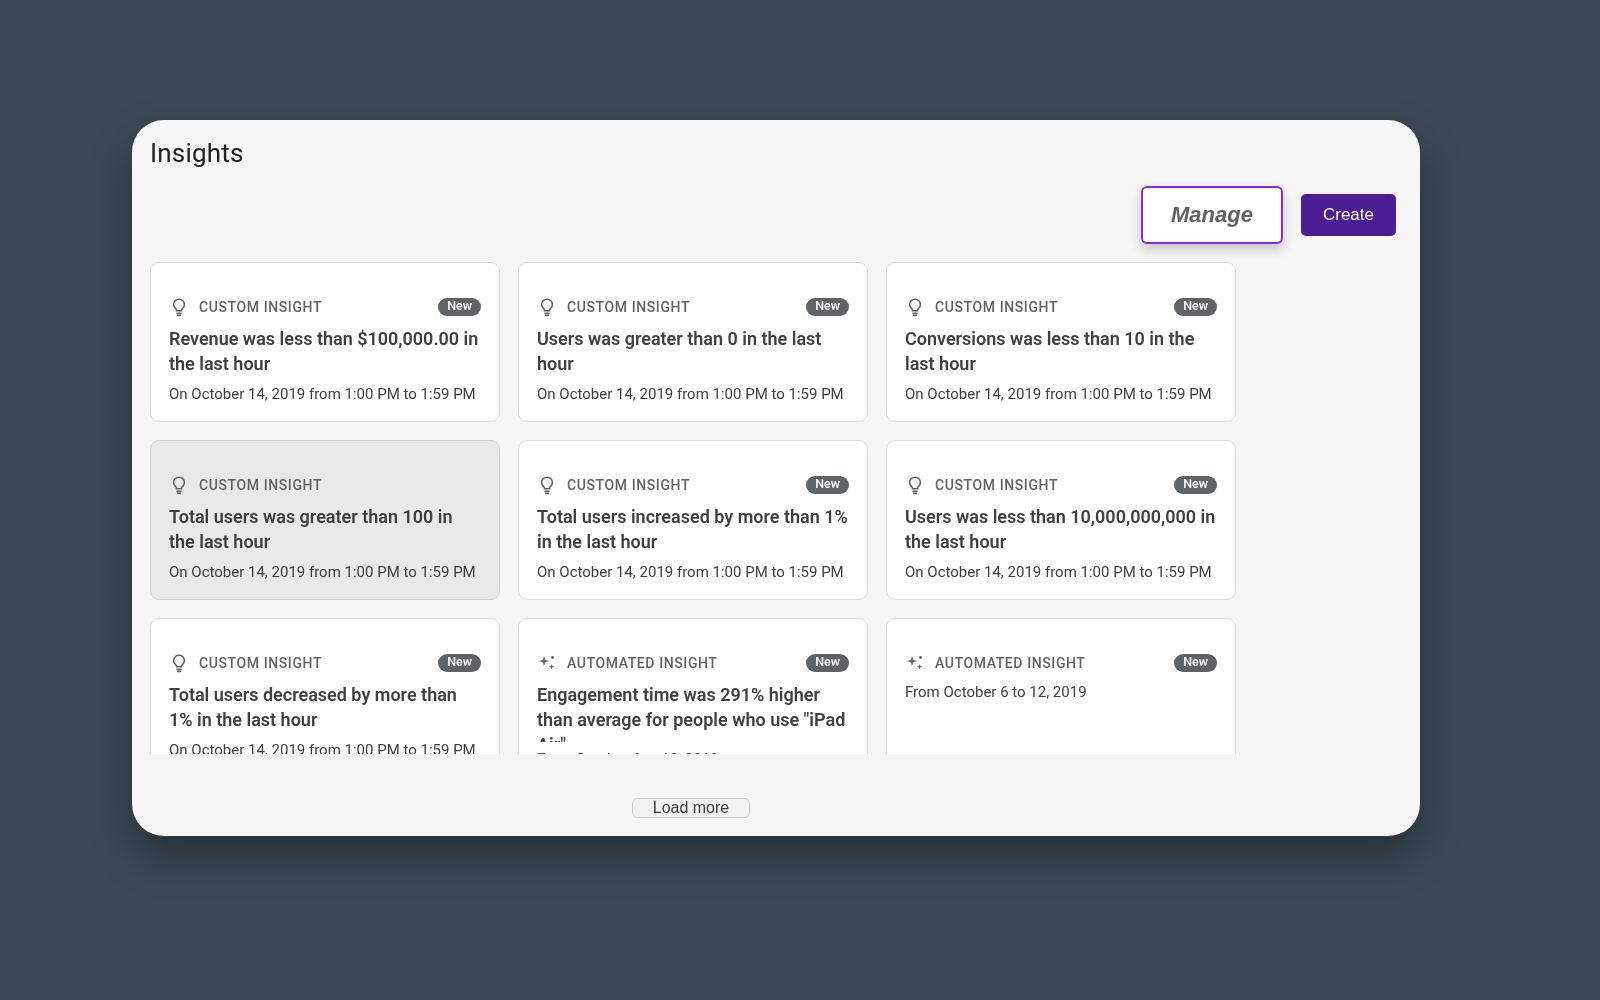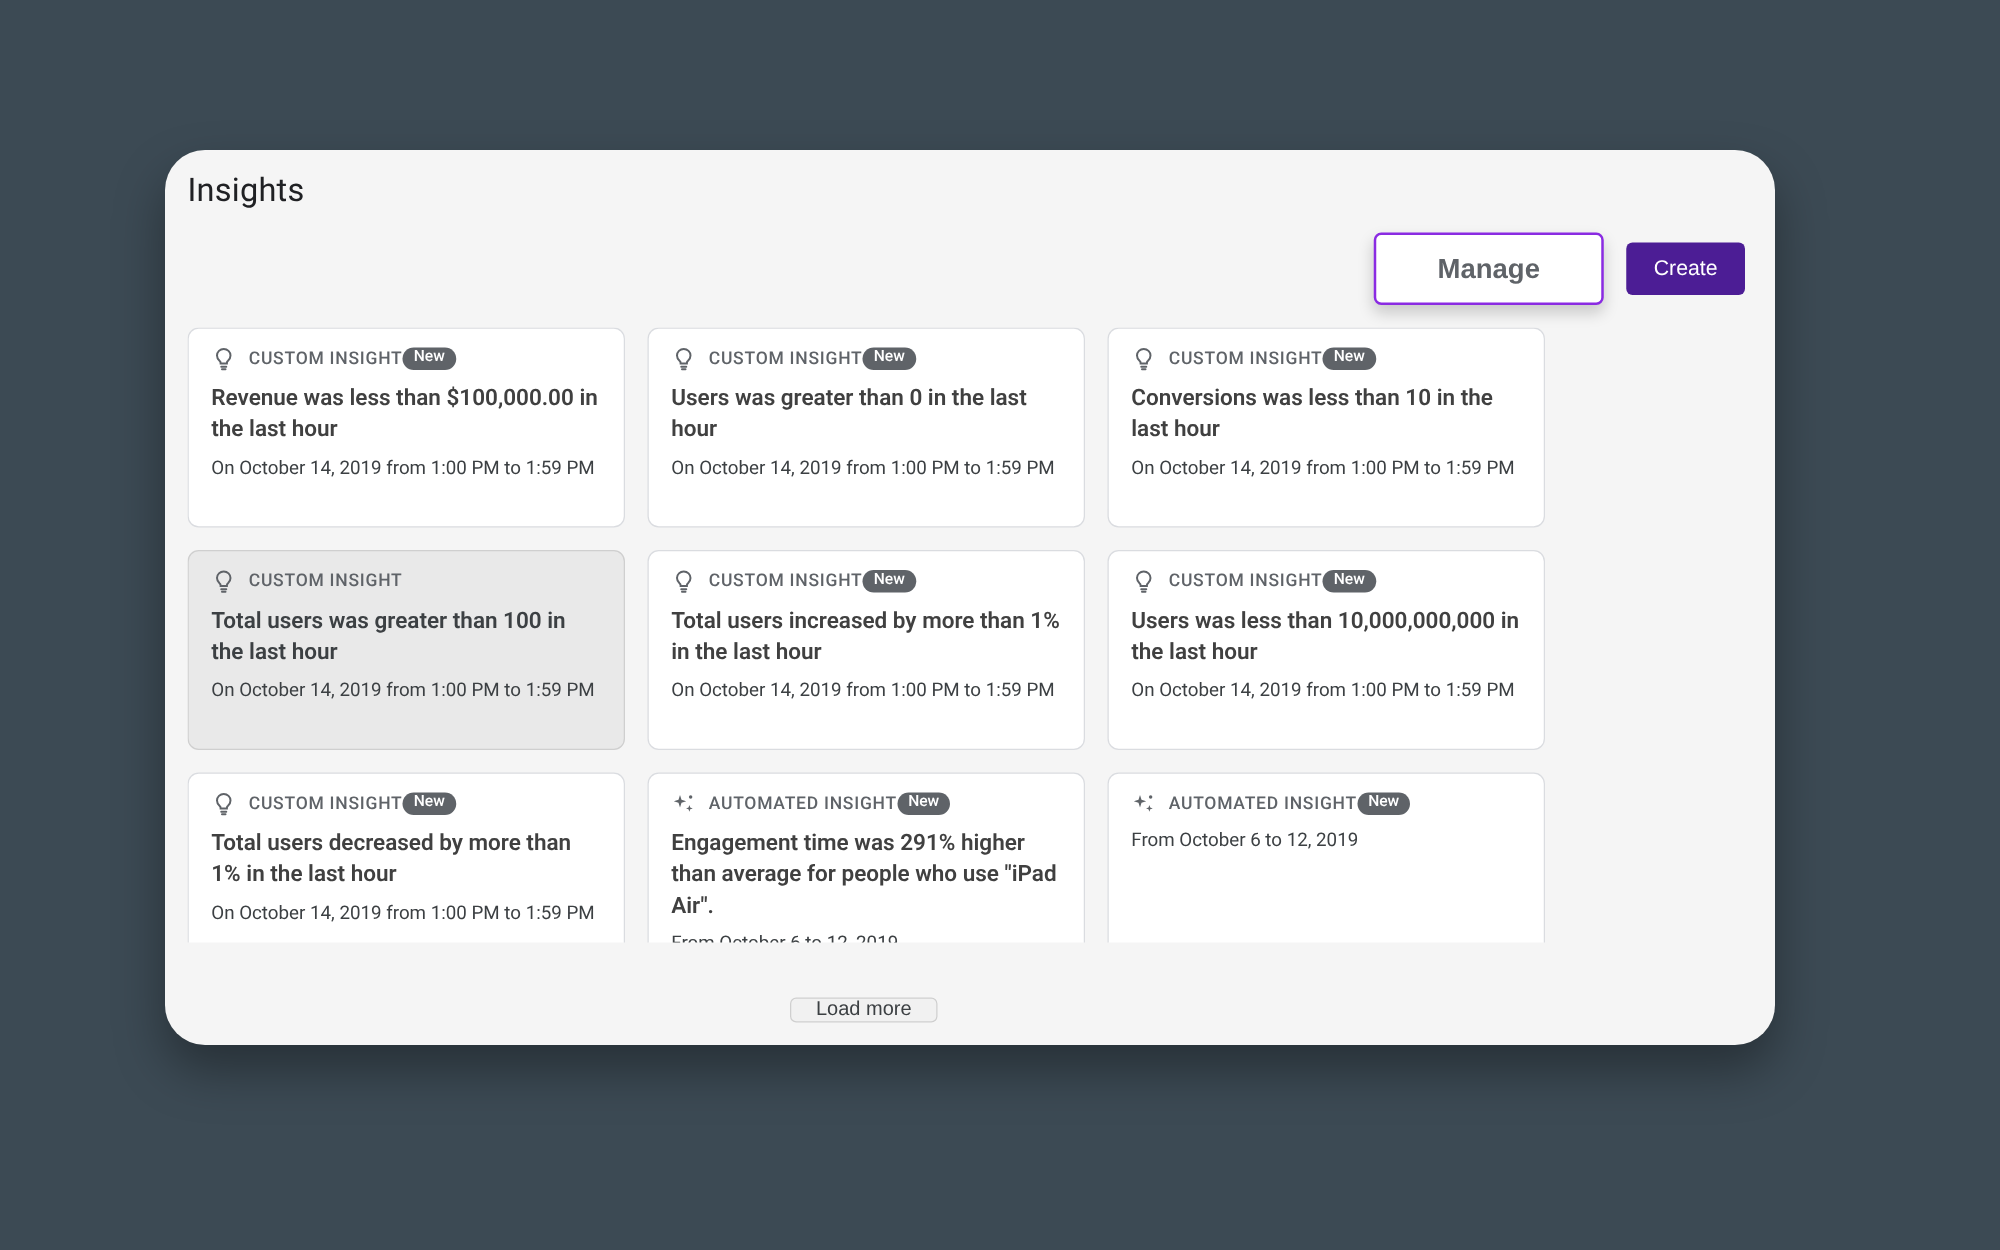--- a/index.html
+++ b/index.html
@@ -40,29 +40,30 @@
     position: absolute;
     top: 66px;
     right: 24px;
     display: flex;
     gap: 18px;
     align-items: center;
   }
 
   .btn-manage {
     height: 58px;
-    padding: 0 49px;
+    padding: 0 28px;
     border: 2px solid #8a2be2;
     border-radius: 6px;
     background: #ffffff;
     color: #5f6368;
     font-size: 22px;
     font-weight: 600;
     cursor: pointer;
     box-shadow: 0 6px 12px rgba(0,0,0,0.18);
+    font-style: italic;
   }
 
   .btn-create {
     height: 42px;
     padding: 0 22px;
     border: none;
     border-radius: 5px;
     background: #4c1d95;
     color: #ffffff;
     font-size: 17px;
@@ -97,21 +98,23 @@
   }
 
   .card.dimmed {
     background: #e9e9e9;
     border-color: #cfcfcf;
   }
 
   .card-head {
     display: flex;
     align-items: center;
+    justify-content: space-between;
     margin-bottom: 10px;
+    margin-top: 20px;
   }
   .card-head-left {
     display: flex;
     align-items: center;
     gap: 10px;
   }
   .card-type {
     font-size: 14px;
     letter-spacing: 0.6px;
     color: #5f6368;

